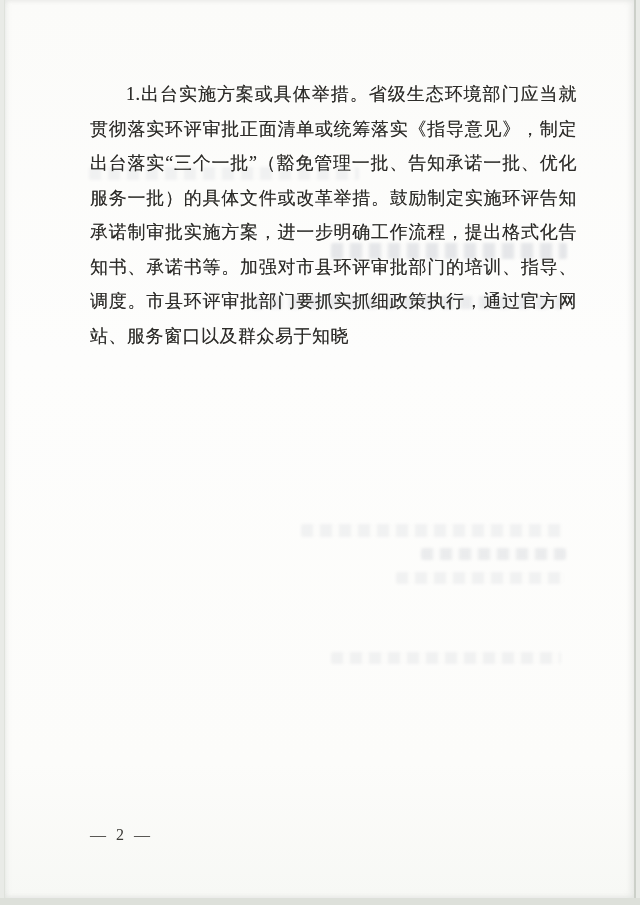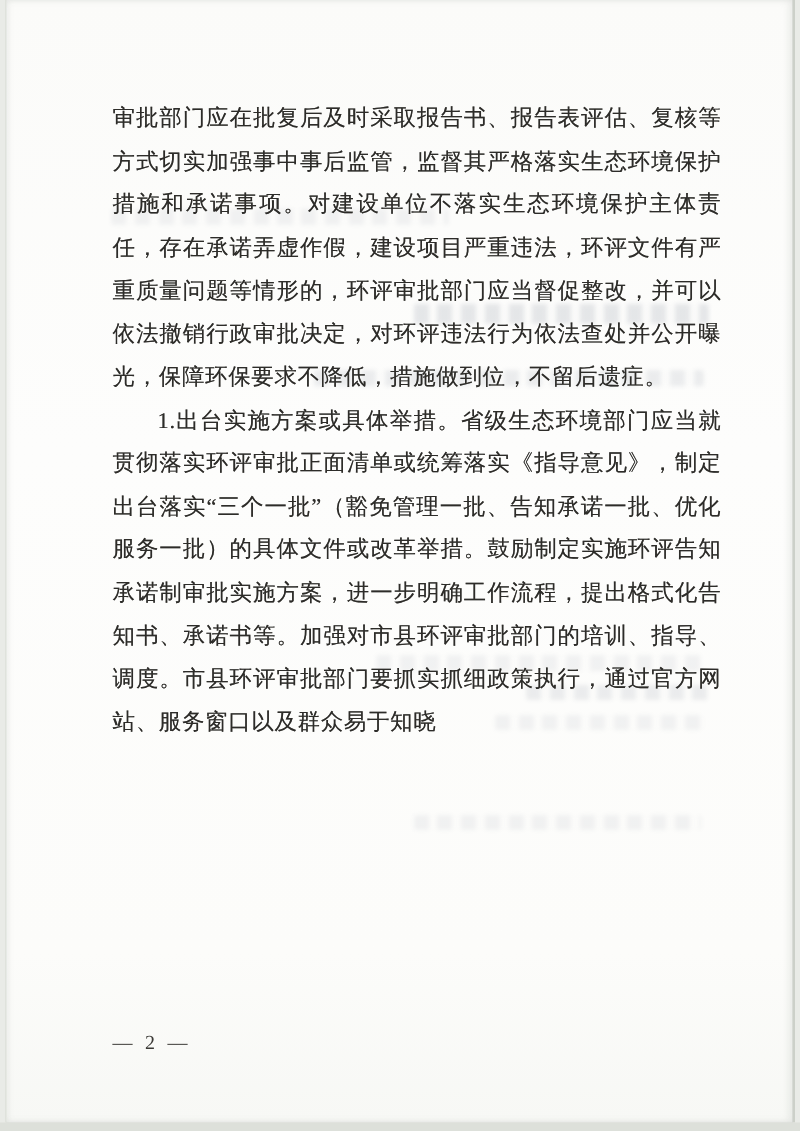--- a/index.html
+++ b/index.html
@@ -94,21 +94,20 @@
 
     <div class="artifact weak" style="left:84px;  top:167px; width:270px; height:13px;"></div>
     <div class="artifact strong" style="left:326px; top:243px; width:236px; height:16px;"></div>
     <div class="artifact" style="left:246px; top:296px; width:312px; height:13px;"></div>
     <div class="artifact weak" style="left:296px; top:524px; width:262px; height:13px;"></div>
     <div class="artifact" style="left:416px; top:548px; width:145px; height:12px;"></div>
     <div class="artifact weak" style="left:391px; top:572px; width:170px; height:12px;"></div>
     <div class="artifact weak" style="left:326px; top:652px; width:230px; height:12px;"></div>
 
     <div class="content">
-      <p class="body-par">审批部门应在批复后及时采取报告书、报告表评估、复核等方式切实加强事中事后监管，监督其严格落实生态环境保护措施和承诺事项。对建设单位不落实生态环境保护主体责任，存在承诺弄虚作假，建设项目严重违法，环评文件有严重质量问题等情形的，环评审批部门应当督促整改，并可以依法撤销行政审批决定，对环评违法行为依法查处并公开曝光，保障环保要求不降低，措施做到位，不留后遗症。</p>
       <p class="body-par indent2">1.出台实施方案或具体举措。省级生态环境部门应当就贯彻落实环评审批正面清单或统筹落实《指导意见》，制定出台落实“三个一批”（豁免管理一批、告知承诺一批、优化服务一批）的具体文件或改革举措。鼓励制定实施环评告知承诺制审批实施方案，进一步明确工作流程，提出格式化告知书、承诺书等。加强对市县环评审批部门的培训、指导、调度。市县环评审批部门要抓实抓细政策执行，通过官方网站、服务窗口以及群众易于知晓</p>
     </div>
 
     <div class="page-number">— 2 —</div>
   </div>
 
   <div class="bottom-strip"></div>
 </div>
 
 </body></html>

